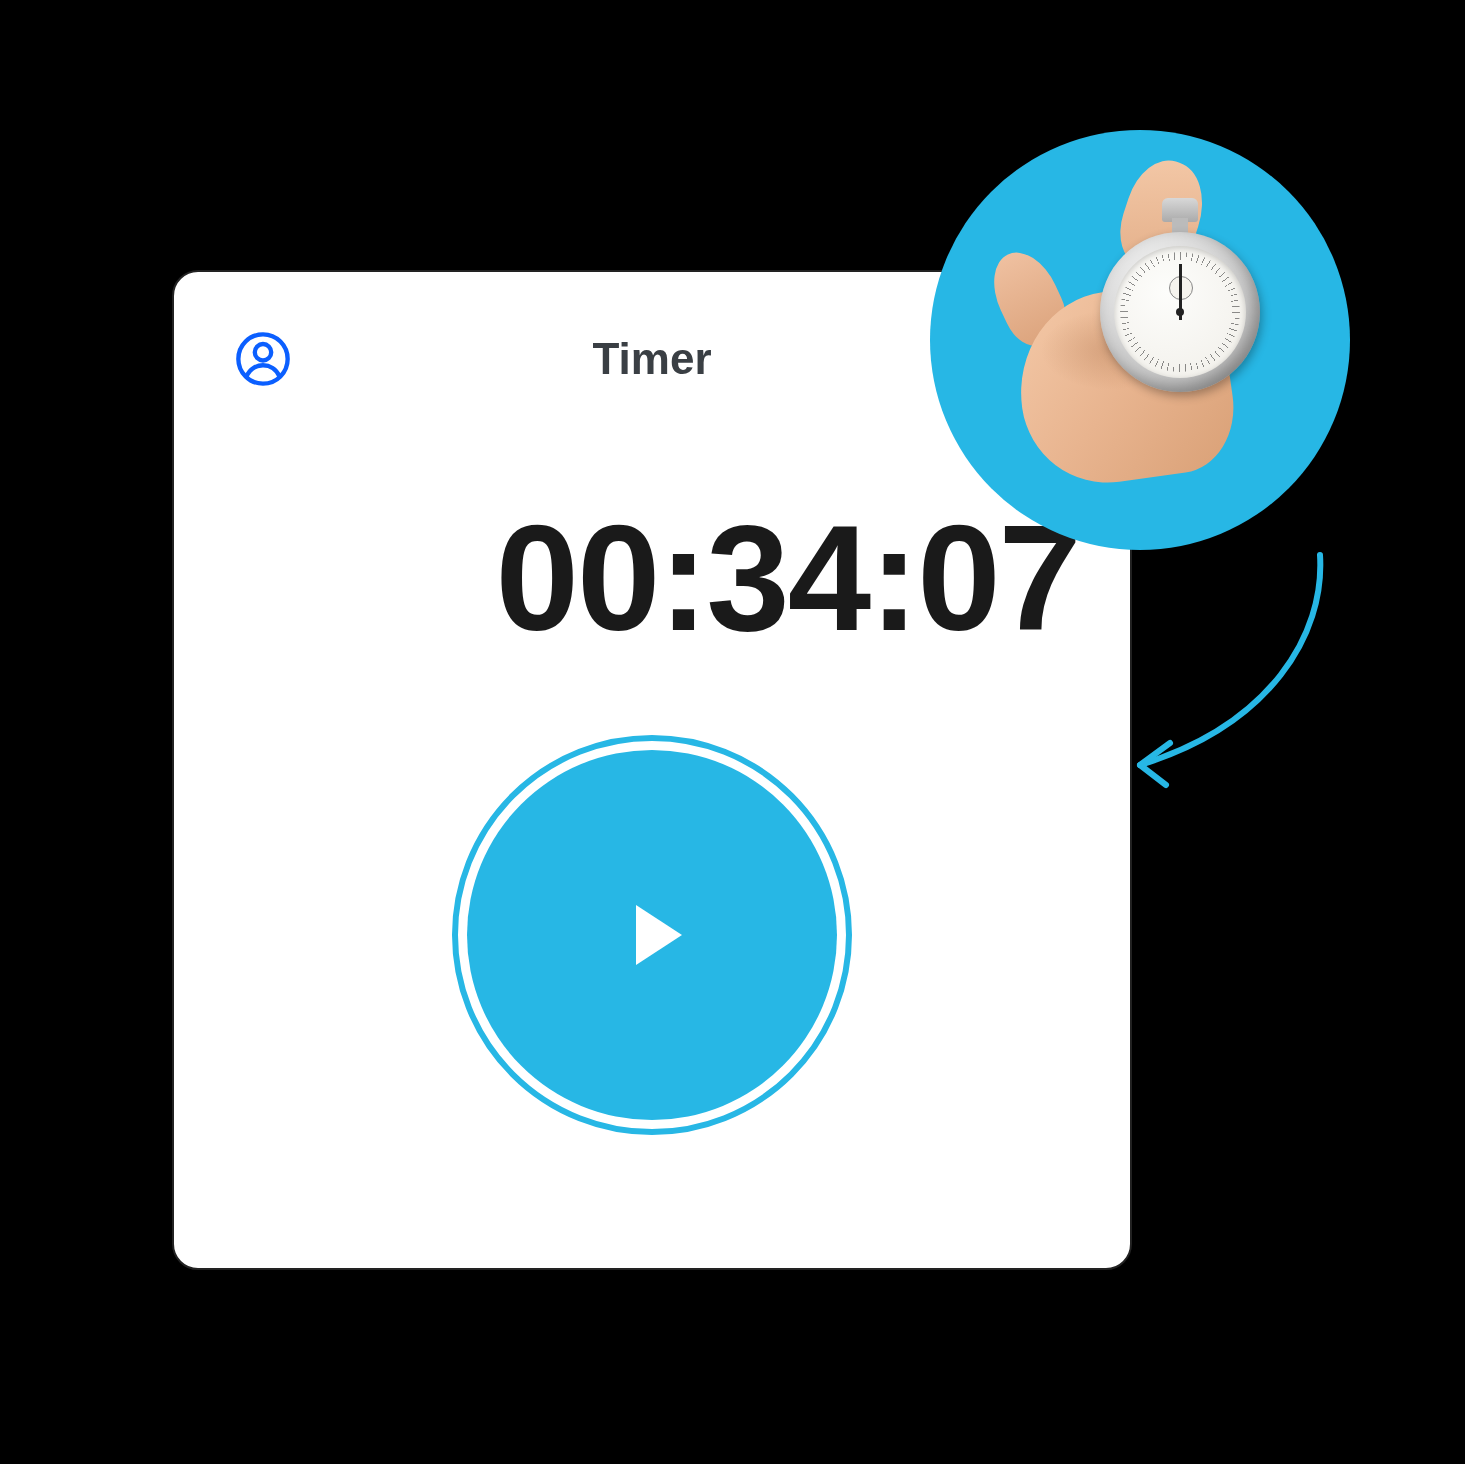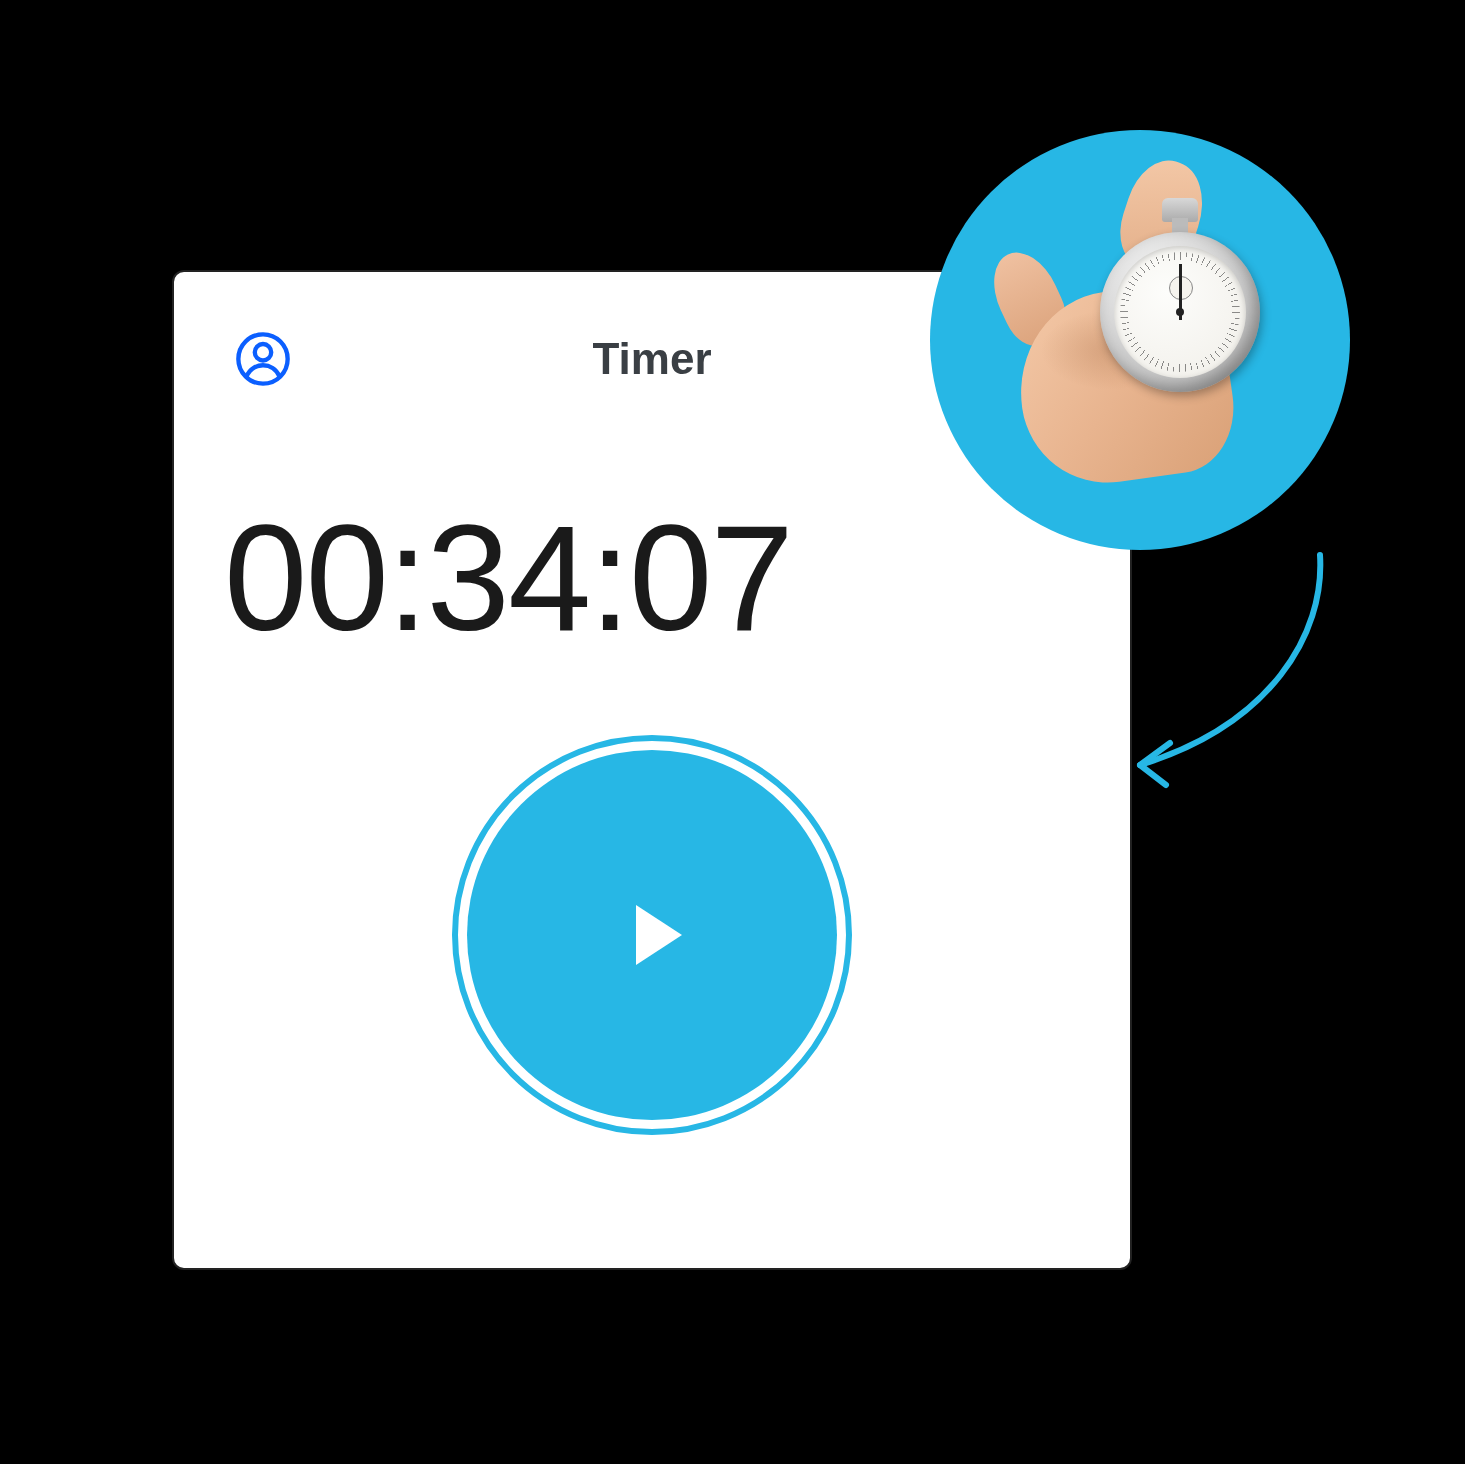--- a/index.html
+++ b/index.html
@@ -17,21 +17,21 @@
     }
     
     .timer-card {
       position: absolute;
       left: 172px;
       top: 270px;
       width: 960px;
       height: 1000px;
       background: #fff;
       border: 2px solid #222;
-      border-radius: 12px;
+      border-radius: 26px;
       padding: 50px;
     }
     
     .card-header {
       position: relative;
       height: 80px;
     }
     
     .user-icon {
       position: absolute;
@@ -46,24 +46,24 @@
       position: absolute;
       left: 50%;
       top: 12px;
       transform: translateX(-50%);
       font-size: 44px;
       font-weight: 700;
       color: #3a3f44;
     }
     
     .time-display {
-      text-align: left;
+      text-align: right;
       margin-top: 90px;
       font-size: 150px;
-      font-weight: 400;
+      font-weight: 700;
       color: #1a1a1a;
       letter-spacing: -2px;
       font-feature-settings: "tnum";
     }
     
     .play-button-wrap {
       display: flex;
       justify-content: center;
       margin-top: 70px;
     }

